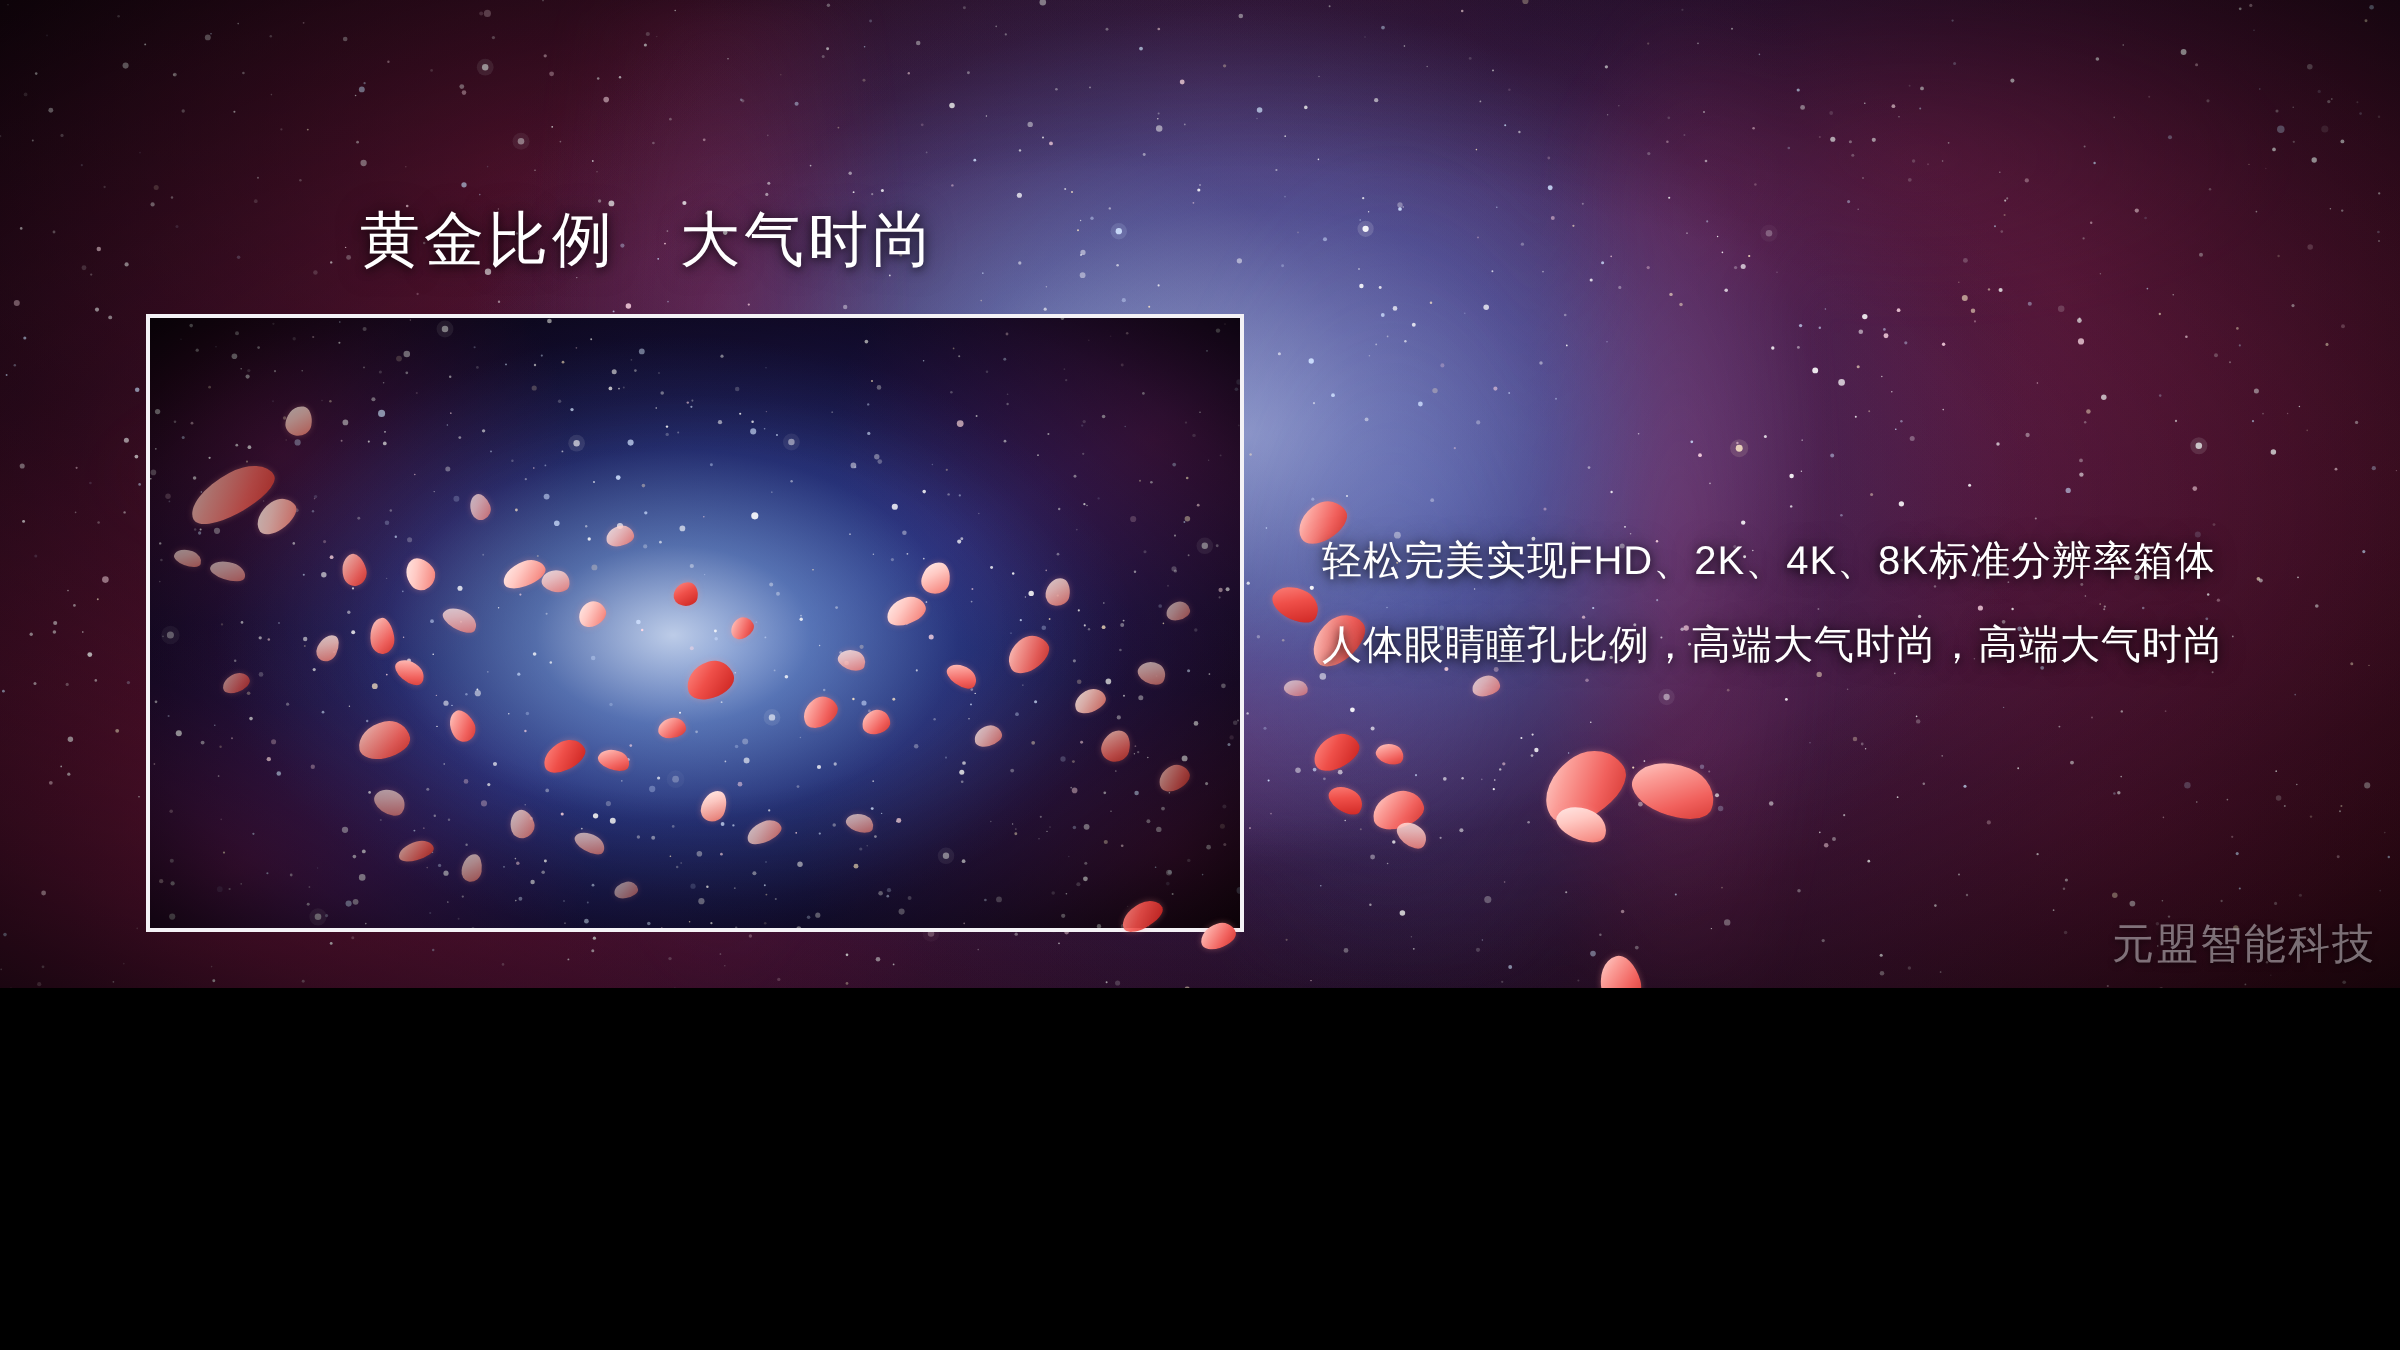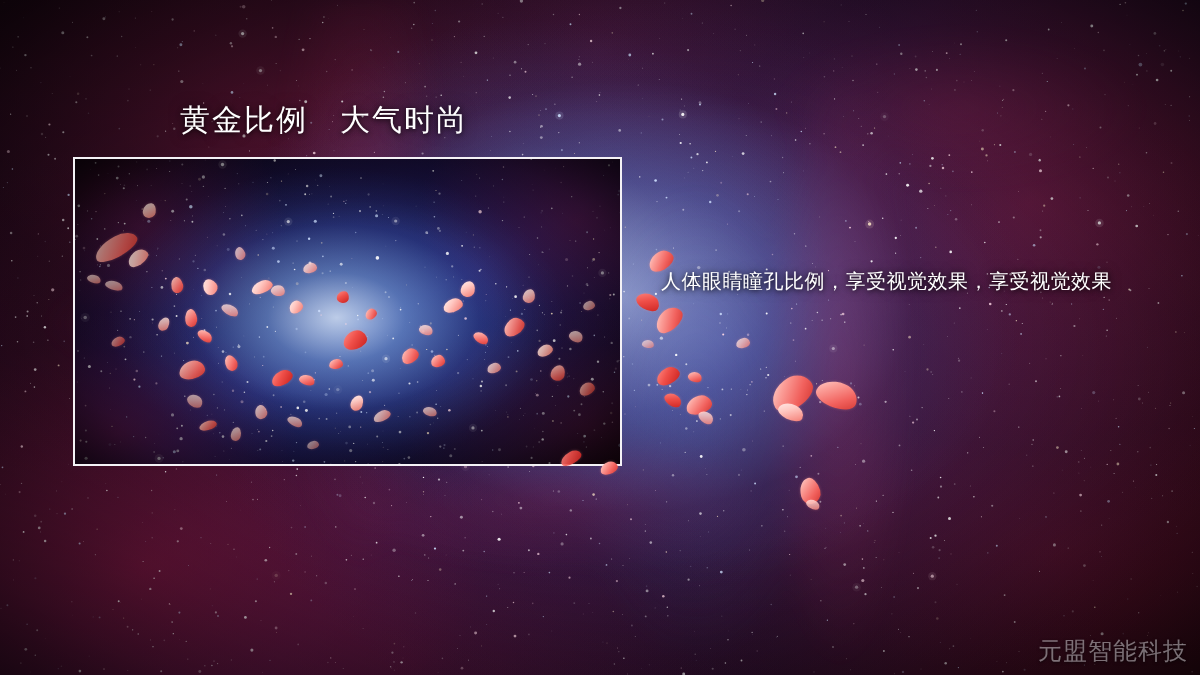--- a/index.html
+++ b/index.html
@@ -3,21 +3,21 @@
 <meta charset="utf-8">
 <style>
   html, body {
     margin: 0;
     padding: 0;
     background: #000;
   }
   #slide {
     position: relative;
     width: 1200px;
-    height: 675px;
+    height: 494px;
     overflow: hidden;
     font-family: "Liberation Sans", "DejaVu Sans", sans-serif;
     background: #070309;
   }
 
   
   .bg-layer {
     position: absolute;
     inset: 0;
     pointer-events: none;
@@ -123,21 +123,21 @@
     line-height: 42px;
     color: #ffffff;
     letter-spacing: 0.5px;
     white-space: pre;
     text-shadow: 0 1px 5px rgba(0,0,0,0.8), 0 0 12px rgba(0,0,0,0.55);
   }
   #watermark {
     position: absolute;
     right: 12px;
     bottom: 8px;
-    font-size: 24px;
+    font-size: 21px;
     letter-spacing: 1px;
     color: rgba(205,200,205,0.55);
     text-shadow: 0 1px 3px rgba(0,0,0,0.6);
     font-family: Liberation Serif, serif;
   }
 </style>
 </head>
 <body>
 
 <div id="slide">
@@ -2369,17 +2369,18 @@
       <div class="petal pale" style="left:778px;top:404px;width:26px;height:16px;transform:rotate(25deg);opacity:1;"></div>
       <div class="petal" style="left:816px;top:382px;width:42px;height:26px;transform:rotate(22deg);opacity:1;"></div>
       <div class="petal" style="left:800px;top:478px;width:20px;height:26px;transform:rotate(-16deg);opacity:1;"></div>
       <div class="petal pale" style="left:806px;top:500px;width:14px;height:9px;transform:rotate(30deg);opacity:0.85;"></div>
       <div class="petal" style="left:600px;top:462px;width:18px;height:12px;transform:rotate(-18deg);opacity:1;"></div>
       <div class="petal pale" style="left:642px;top:340px;width:12px;height:8px;transform:rotate(10deg);opacity:0.7;"></div>
       <div class="petal deep" style="left:560px;top:452px;width:22px;height:12px;transform:rotate(-28deg);opacity:0.9;"></div>
     </div>
 
   <div id="body-text">
-    <div class="body-line">人体眼睛瞳孔比例，享受视觉效果，享受视觉效果</div>
+    <div class="body-line">轻松完美实现FHD、2K、4K、8K标准分辨率箱体</div>
+    <div class="body-line">人体眼睛瞳孔比例，高端大气时尚，高端大气时尚</div>
   </div>
 
   <div id="watermark">元盟智能科技</div>
 </div>
 
 </body></html>

